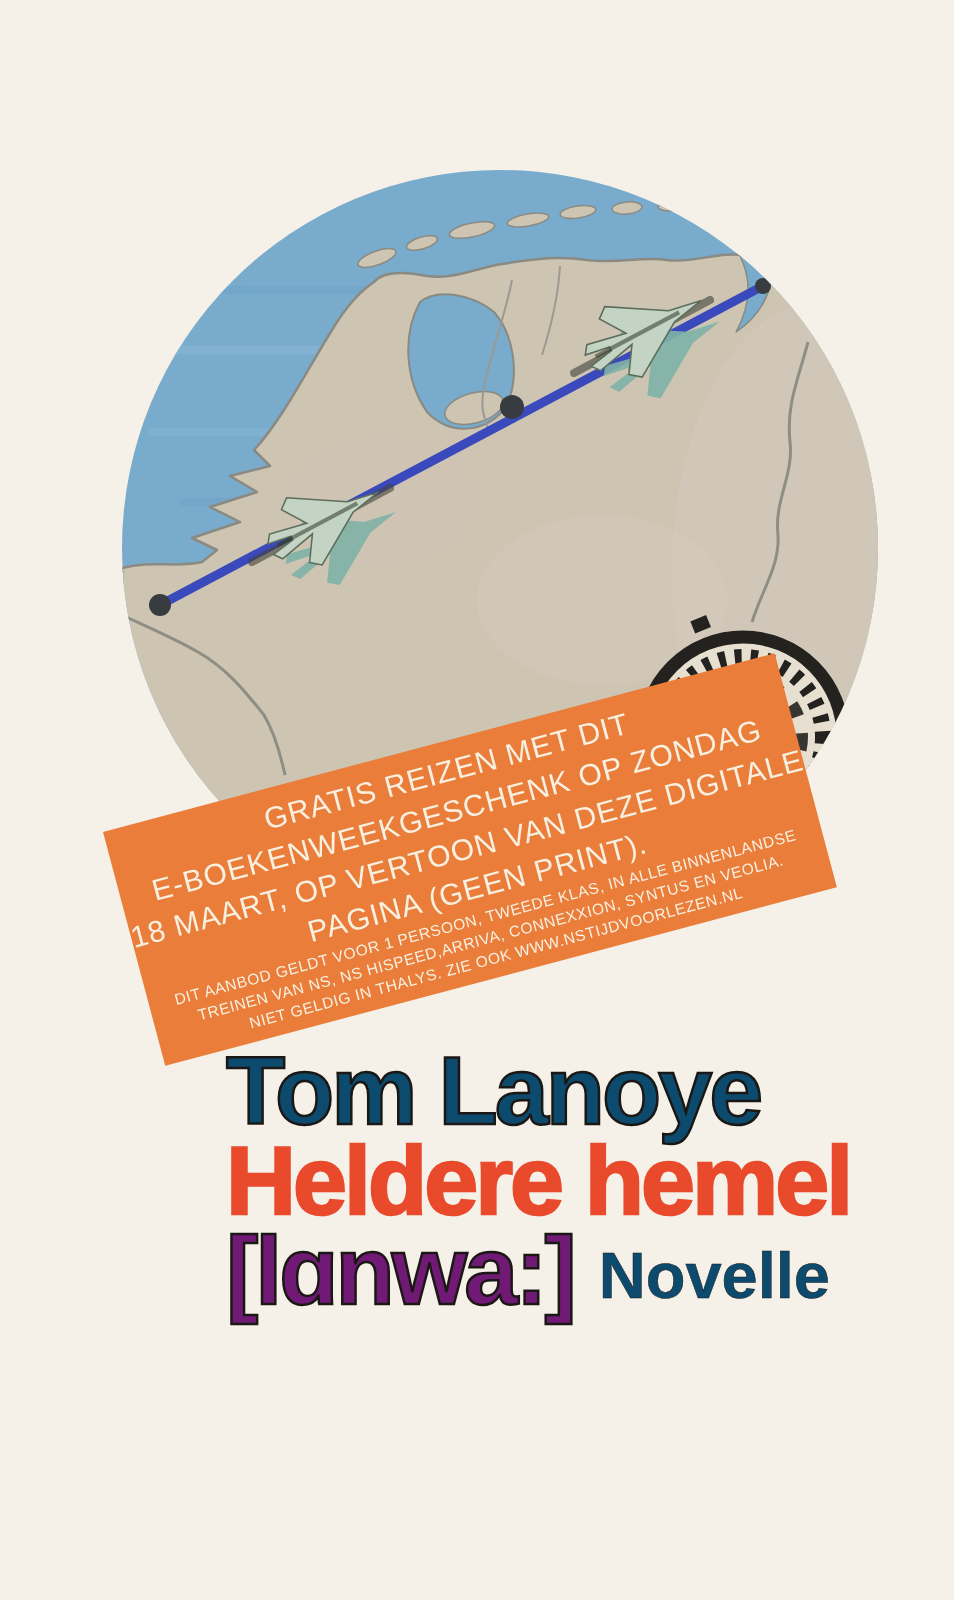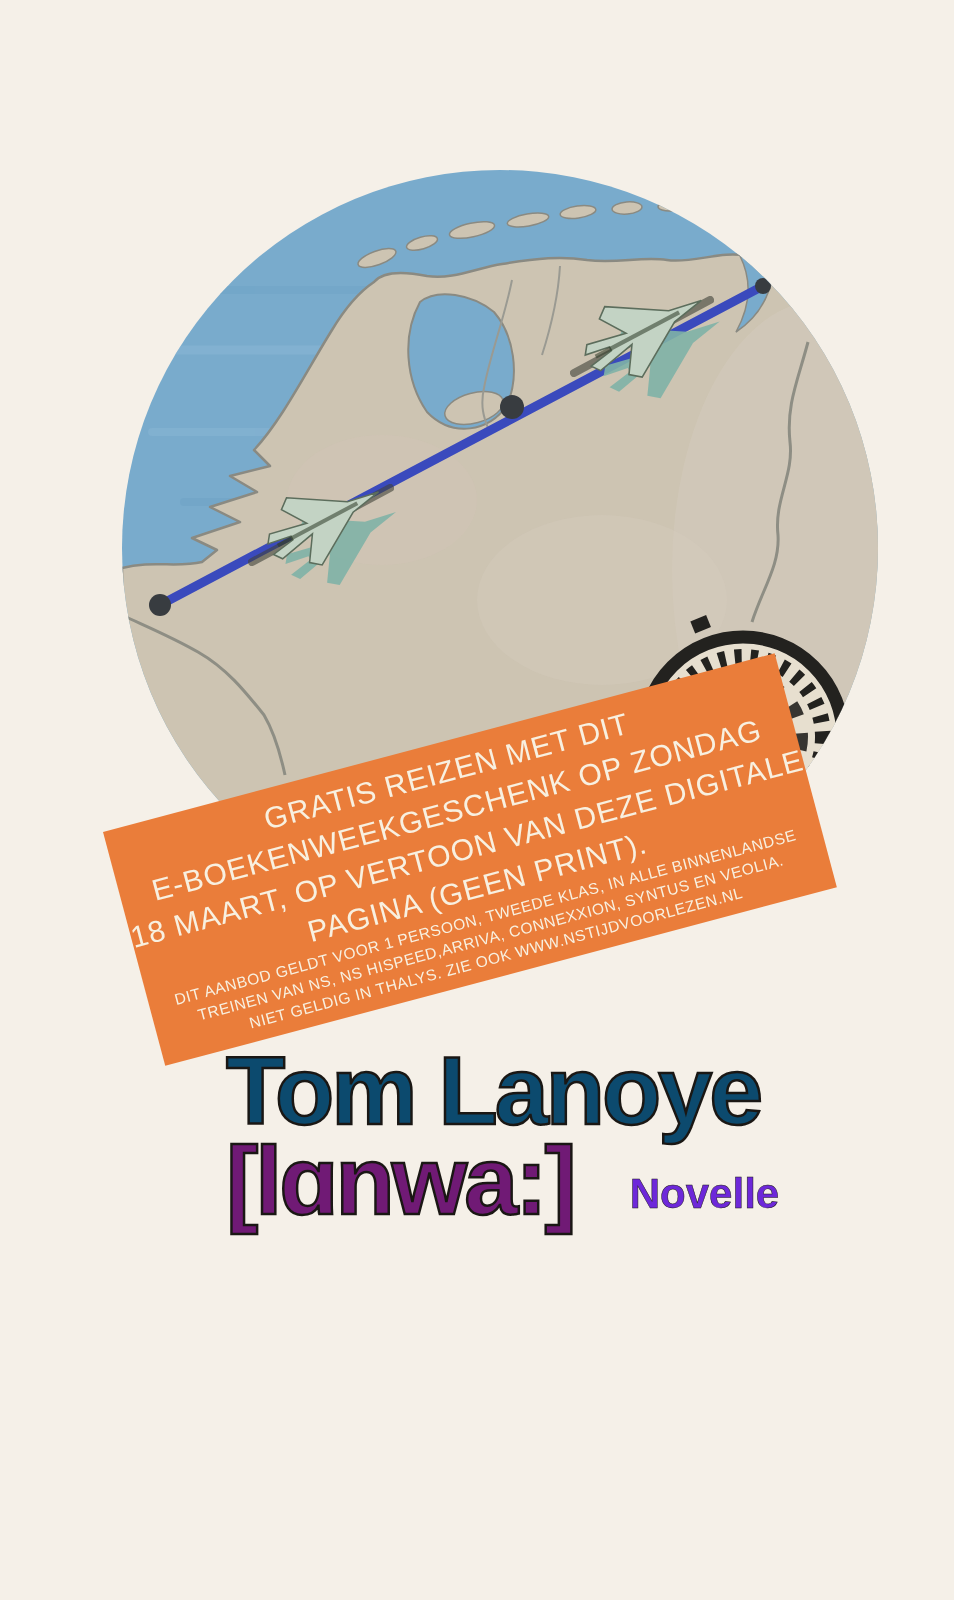--- a/index.html
+++ b/index.html
@@ -33,23 +33,23 @@
   
   .title-block{position:absolute;left:226px;top:1046px;white-space:nowrap;}
   .title-block .row{height:90px;line-height:90px;}
   .big-line{
     font-size:97px;font-weight:700;letter-spacing:-3px;
   }
   .author{color:#0c4a6e;-webkit-text-stroke:2.5px #1a1714;}
   .book-title{color:#e84a2b;-webkit-text-stroke:2.5px #e84a2b;}
   .phonetic{color:#701a75;-webkit-text-stroke:2.5px #1a1714;}
   .genre{
-    font-size:42px;font-weight:700;color:#6d28d9;letter-spacing:0;
+    font-size:65px;font-weight:700;color:#0c4a6e;letter-spacing:0;
     -webkit-text-stroke:0.5px #1a1714;
-    margin-left:56px;vertical-align:6px;
+    margin-left:25px;vertical-align:6px;
   }
 </style>
 </head>
 <body>
 
 <div class="map-wrap">
   <svg width="756" height="756" viewBox="0 0 756 756">
     <defs>
       <clipPath id="mc">
           <circle cx="378" cy="378" r="378"></circle>
@@ -142,16 +142,17 @@
   <div class="big">E-BOEKENWEEKGESCHENK OP ZONDAG</div>
   <div class="big">18 MAART, OP VERTOON VAN DEZE DIGITALE</div>
   <div class="big">PAGINA (GEEN PRINT).</div>
   <div class="small">DIT AANBOD GELDT VOOR 1 PERSOON, TWEEDE KLAS, IN ALLE BINNENLANDSE</div>
   <div class="small">TREINEN VAN NS, NS HISPEED,ARRIVA, CONNEXXION, SYNTUS EN VEOLIA.</div>
   <div class="small">NIET GELDIG IN THALYS. ZIE OOK WWW.NSTIJDVOORLEZEN.NL</div>
 </div>
 
 <div class="title-block">
   <div class="row big-line author">Tom Lanoye</div>
+  <div class="row big-line book-title">Heldere hemel</div>
   <div class="row">
     <span class="big-line phonetic">[lɑnwa:]</span><span class="genre">Novelle</span>
   </div>
 </div>
 
 </body></html>

